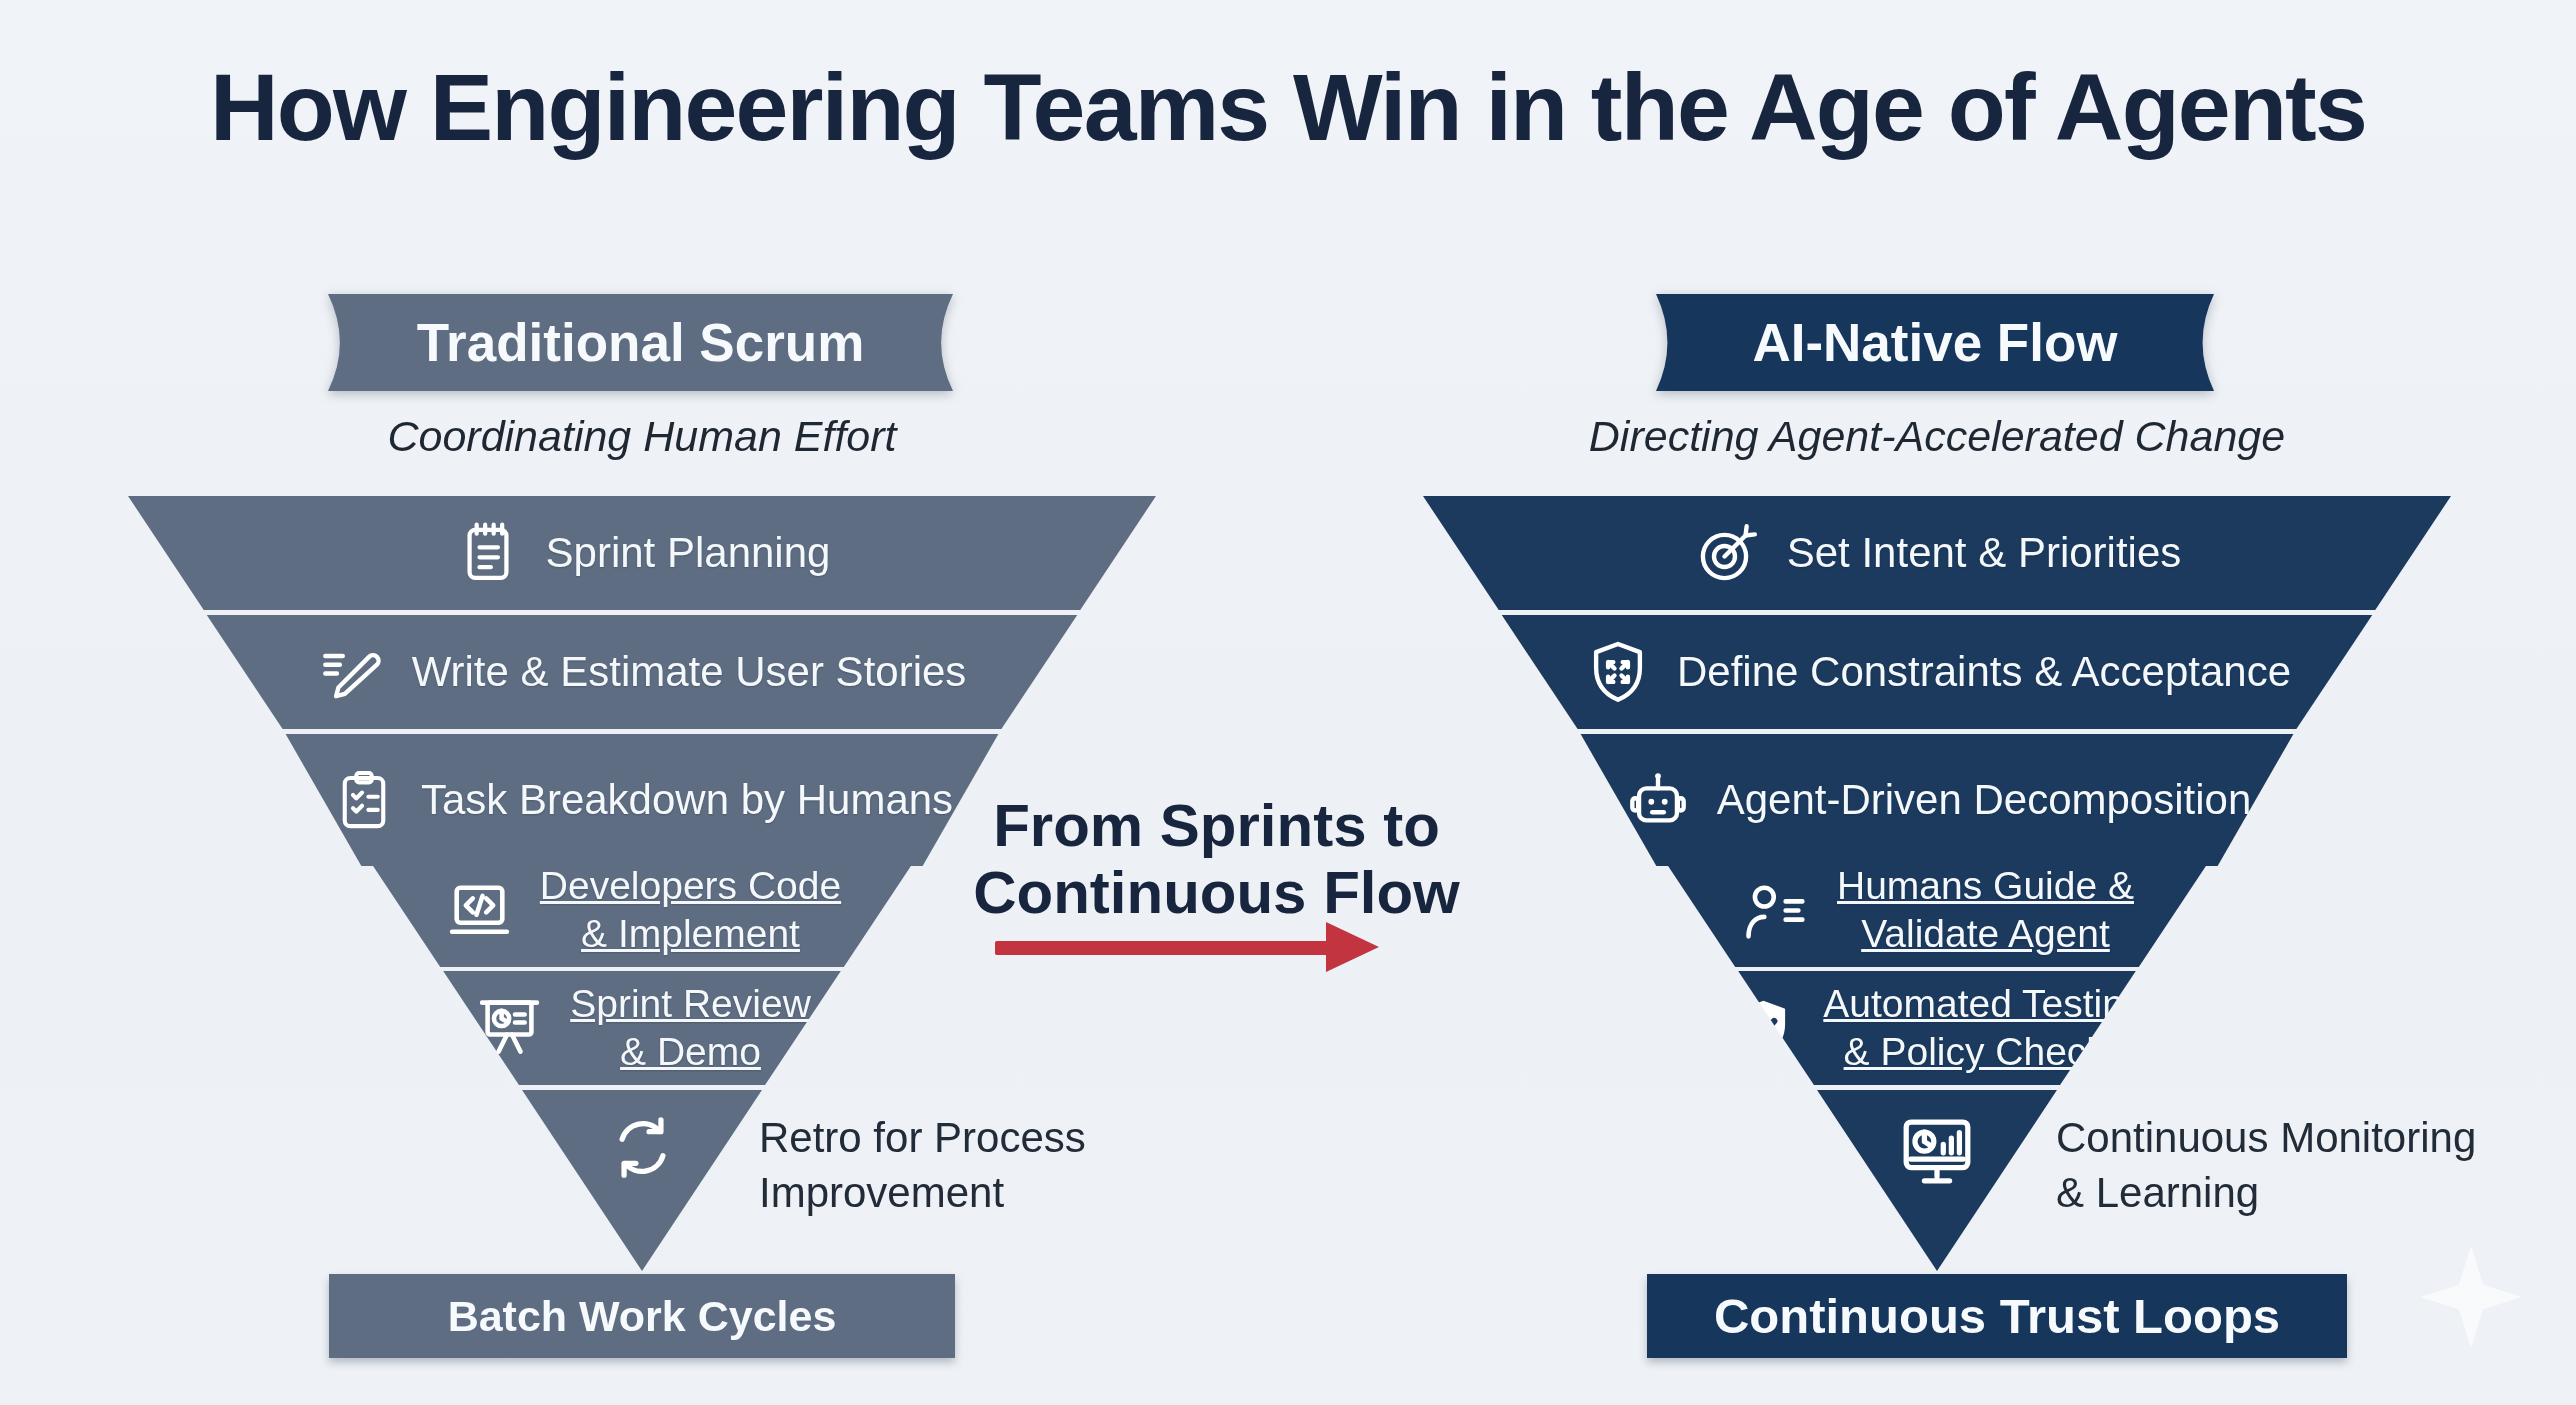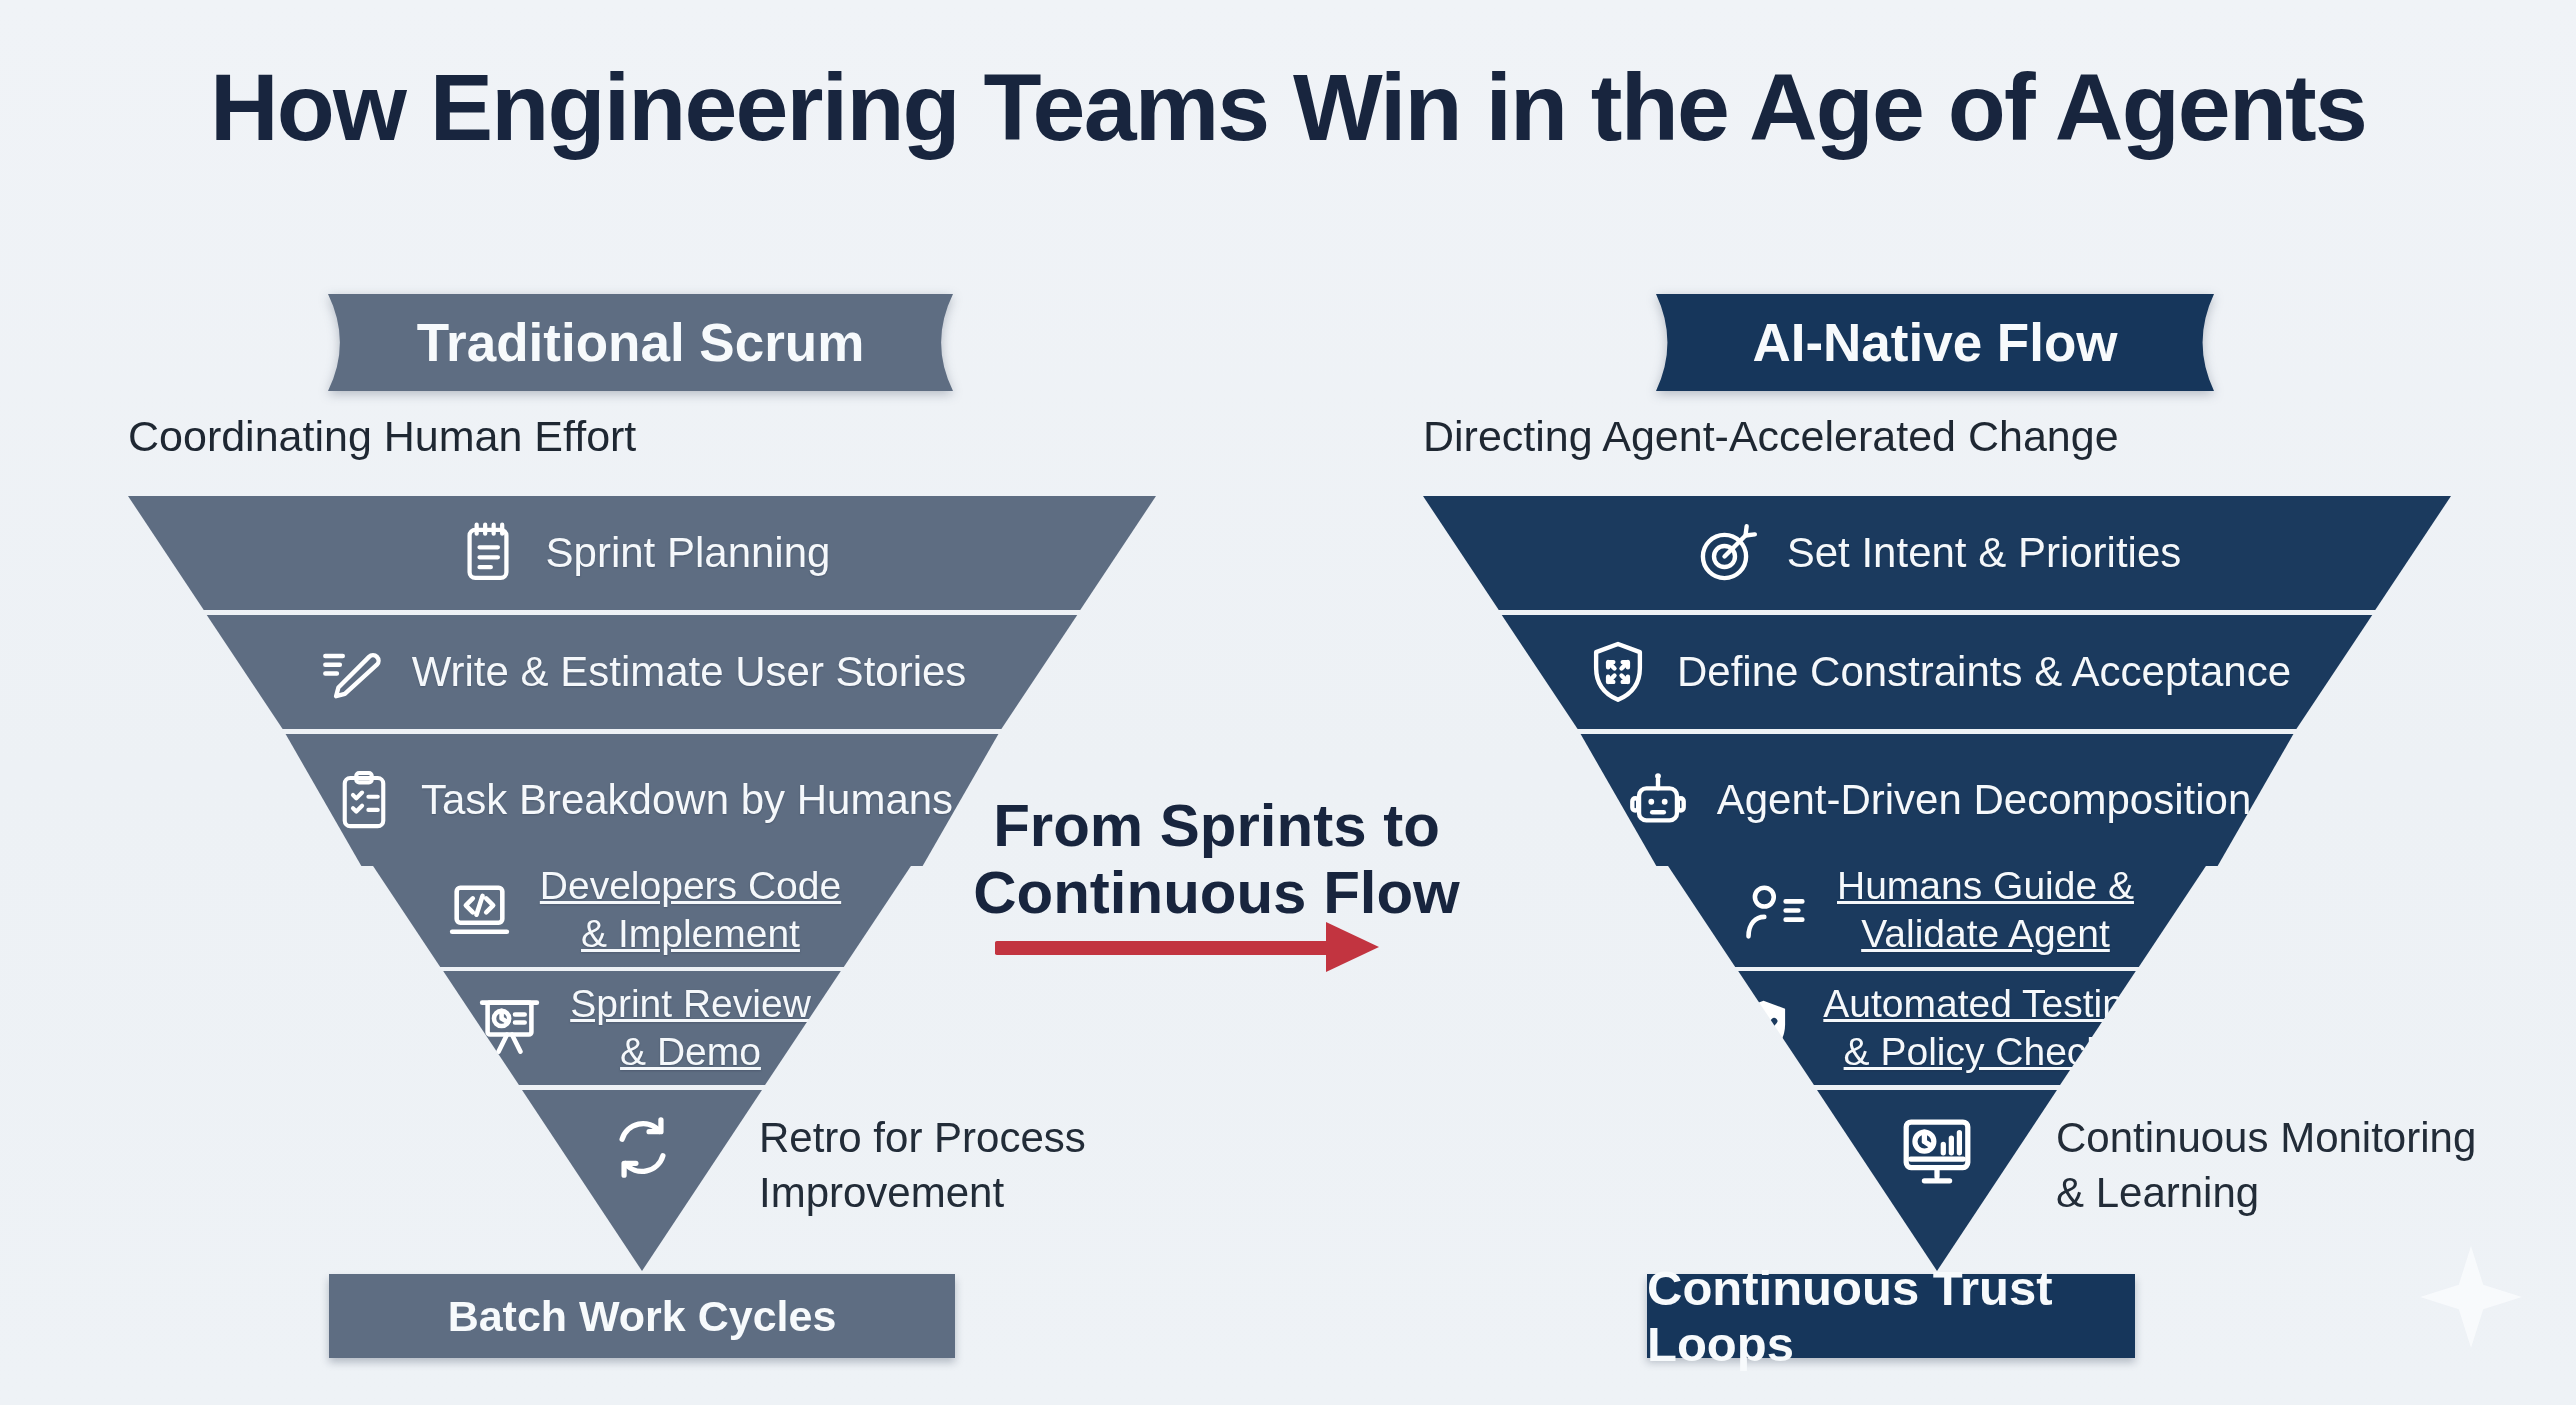--- a/index.html
+++ b/index.html
@@ -11,22 +11,22 @@
 
   
   .ribbon{position:absolute; top:294px; height:97px;}
   .ribbon svg{position:absolute; left:0; top:0; filter:drop-shadow(0 3.7px 5.5px rgba(25,40,65,.28));}
   .ribbon .ribbon-text{position:absolute; left:0; top:0; width:100%; height:100%;
     display:flex; align-items:center; justify-content:center;
     color:#f7fafc; font-size:53px; font-weight:700; letter-spacing:0px;}
   .ribbon-left{left:328px; width:625px;}
   .ribbon-right{left:1656px; width:558px;}
 
-  .subtitle{position:absolute; top:412px; width:1028px; text-align:left;
-    font-size:43px; font-weight:400; color:#1e2732;}
+  .subtitle{position:absolute; top:412px; width:1028px; text-align:center;
+    font-size:43px; font-style:italic; font-weight:400; color:#1e2732;}
   .subtitle-left{left:128px;}
   .subtitle-right{left:1423px;}
 
   
   .funnel-row{position:absolute; width:1028px; display:flex; align-items:center; justify-content:center;
     gap:24px; color:#f5f8fb; filter:drop-shadow(0 2.7px 2.7px rgba(25,40,65,.18));}
   .fl{left:128px; background:#5e6d82;}
   .fr{left:1423px; background:#1b3a5e;}
   .rowy1{top:496px; height:114px; clip-path:polygon(0% 0%,100% 0%,92.63% 100%,7.37% 100%);}
   .rowy2{top:615px; height:114px; clip-path:polygon(7.66% 0%,92.34% 0%,84.96% 100%,15.04% 100%);}
@@ -54,21 +54,21 @@
   .mid-text span{display:block;}
   .mid-arrow{position:absolute; left:995px; top:922px; width:384px; height:51px;}
   .mid-arrow .shaft{position:absolute; left:0; top:19px; width:335px; height:13.7px; background:#c23440; border-radius:1.8px;}
   .mid-arrow .head{position:absolute; left:331px; top:0; width:0; height:0;
     border-top:25.6px solid transparent; border-bottom:25.6px solid transparent; border-left:53px solid #c23440;}
 
   
   .footer-bar{position:absolute; top:1274px; height:84px; display:flex; align-items:center; justify-content:center;
     color:#f7fafc; font-weight:700; box-shadow:0 4.6px 8.2px rgba(25,40,65,.28);}
   .footer-left{left:329px; width:626px; background:#5e6d82; font-size:43px;}
-  .footer-right{left:1647px; width:488px; background:#16365b; font-size:49px;}
+  .footer-right{left:1647px; width:700px; background:#16365b; font-size:49px;}
 
   .sparkle{position:absolute; left:2420px; top:1246px; width:102px; height:102px; background:#f8fafc; opacity:.95;
     clip-path:polygon(50% 0%,62% 38%,100% 50%,62% 62%,50% 100%,38% 62%,0% 50%,38% 38%);}
 </style>
 </head>
 <body>
 
 <div class="canvas">
 
   <div class="title">How Engineering Teams Win in the Age of Agents</div>

